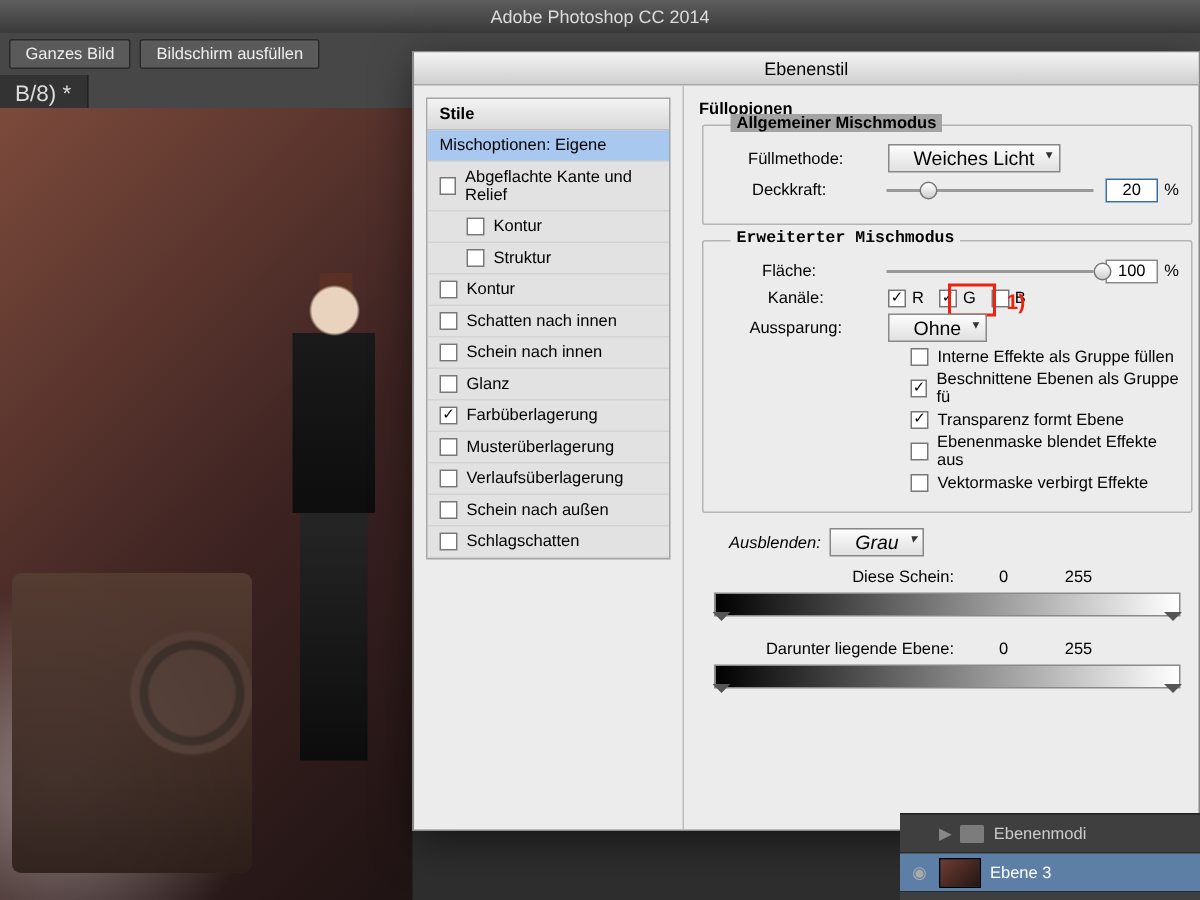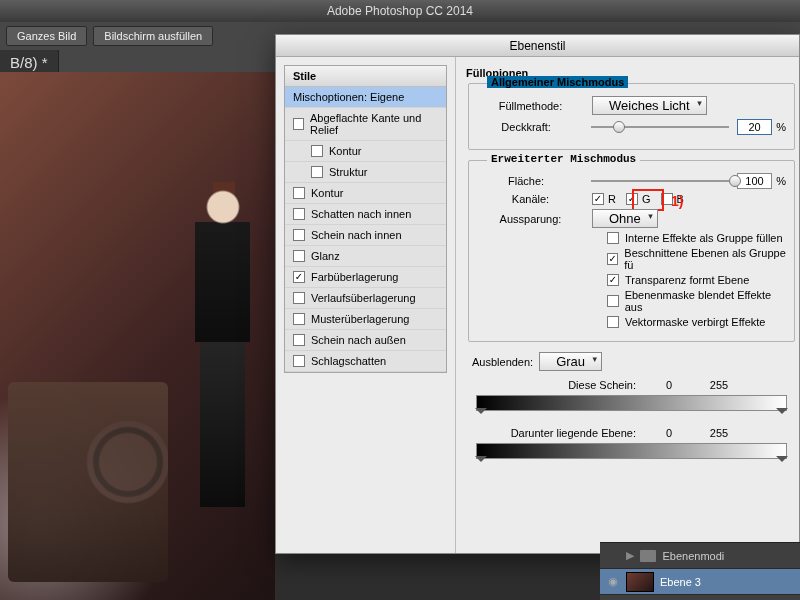--- a/index.html
+++ b/index.html
@@ -137,43 +137,43 @@
               <div class="style-row">
                 <span class="chk"></span>
                 <span>Glanz</span>
               </div>
               <div class="style-row">
                 <span class="chk">✓</span>
                 <span>Farbüberlagerung</span>
               </div>
               <div class="style-row">
                 <span class="chk"></span>
+                <span>Musterüberlagerung</span>
+              </div>
+              <div class="style-row">
+                <span class="chk"></span>
                 <span>Verlaufsüberlagerung</span>
-              </div>
-              <div class="style-row">
-                <span class="chk"></span>
-                <span>Musterüberlagerung</span>
               </div>
               <div class="style-row">
                 <span class="chk"></span>
                 <span>Schein nach außen</span>
               </div>
               <div class="style-row">
                 <span class="chk"></span>
                 <span>Schlagschatten</span>
               </div>
             </div>
         </div>
       </div>
 
       <div class="opts-col">
         <div class="group-title">Füllopionen</div>
 
         <div class="fieldset" style="position:relative;">
-          <div class="subgroup-title" style="position:absolute; top:-8px; left:8px; background:#0369a1; padding:0 4px;">Allgemeiner Mischmodus</div>
+          <div class="subgroup-title" style="position:absolute; top:-8px; left:8px; background:#a3a3a3; padding:0 4px;">Allgemeiner Mischmodus</div>
           <div class="row">
             <span class="lab">Füllmethode:</span>
             <span class="select">Weiches Licht</span>
           </div>
           <div class="row">
             <span class="lab">Deckkraft:</span>
             <span class="slider">
                 <span class="thumb" style="left:22px;"></span>
               </span>
             <span class="numbox">20</span>
@@ -223,21 +223,21 @@
                 <span class="chk"></span>
                 <span>Ebenenmaske blendet Effekte aus</span>
               </div>
               <div class="chkline">
                 <span class="chk"></span>
                 <span>Vektormaske verbirgt Effekte</span>
               </div>
             </div>
         </div>
 
-        <div class="row" style="margin-left:8px;">
+        <div class="row" style="margin-left:22px;font-style:italic;">
           <span style="margin-right:6px;">Ausblenden:</span>
           <span class="select small">Grau</span>
         </div>
 
         <div class="row" style="margin-top:8px;">
           <span class="pair-label">Diese Schein:</span>
           <span style="width:50px; text-align:center;">0</span>
           <span style="width:50px; text-align:center;">255</span>
         </div>
         <div class="grad">

